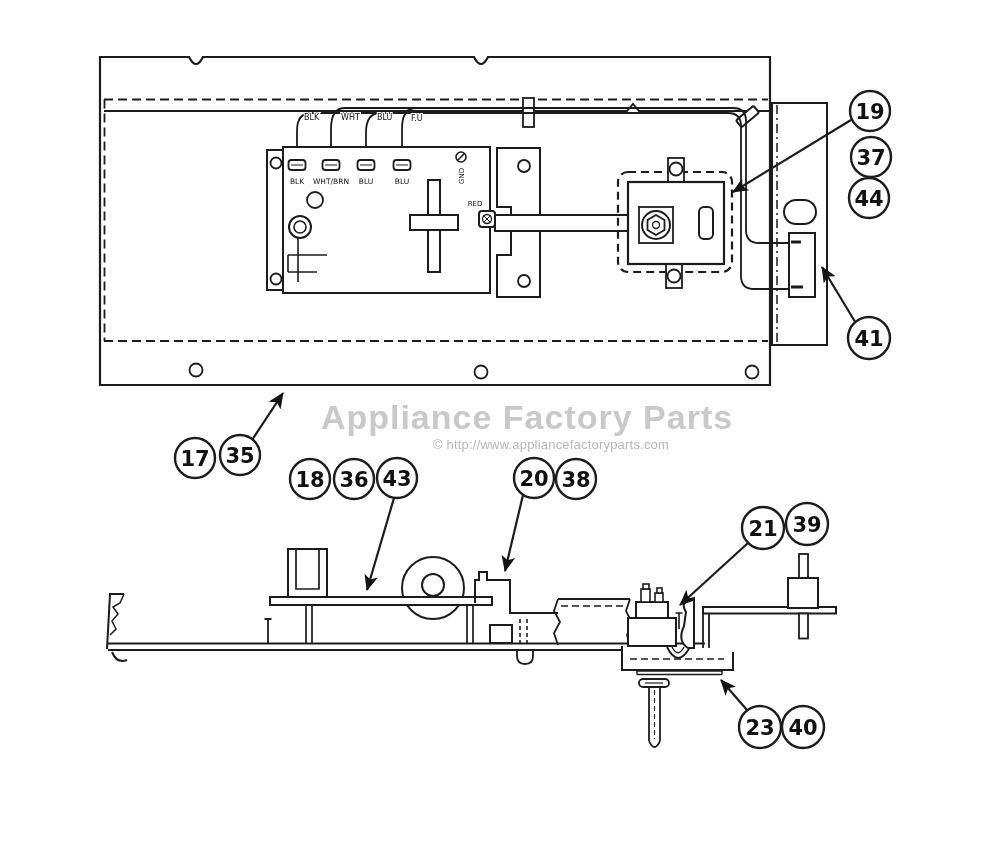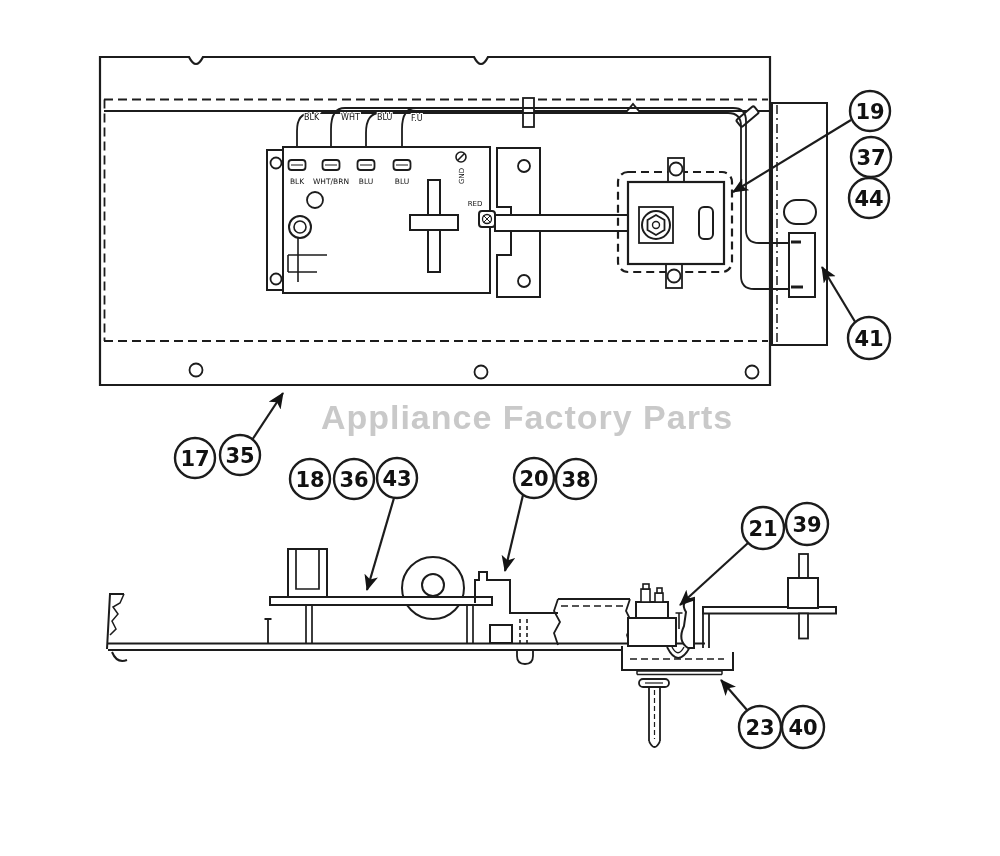--- a/index.html
+++ b/index.html
@@ -15,20 +15,21 @@
   .lnf{stroke:#1c1c1c;fill:#fff;}
   .lbl{font-family:"DejaVu Sans",sans-serif;fill:#111;paint-order:stroke;stroke:#fff;stroke-width:2px;}
   .co-num{font-family:"DejaVu Sans",sans-serif;font-size:21px;font-weight:600;fill:#111;text-anchor:middle;}
 </style>
 </head>
 <body>
 
 <div id="stage">
 
   <div class="wm-title">Appliance Factory Parts</div>
+  <div class="wm-url">© http://www.appliancefactoryparts.com</div>
 
   <svg width="1000" height="856" viewBox="0 0 1000 856">
     <defs>
       <marker id="arw" markerUnits="userSpaceOnUse" markerWidth="17" markerHeight="15" refX="15" refY="7" orient="auto">
         <path d="M0,0 L16,7 L0,14 L4,7 Z" fill="#141414"></path>
       </marker>
     </defs>
 
     <g>
       <path class="ln" stroke-width="2.2" d="M100,385 L100,57 L189,57 Q196,71 203,57 L474,57 Q481,71 488,57 L770,57 L770,385 Z"></path>

